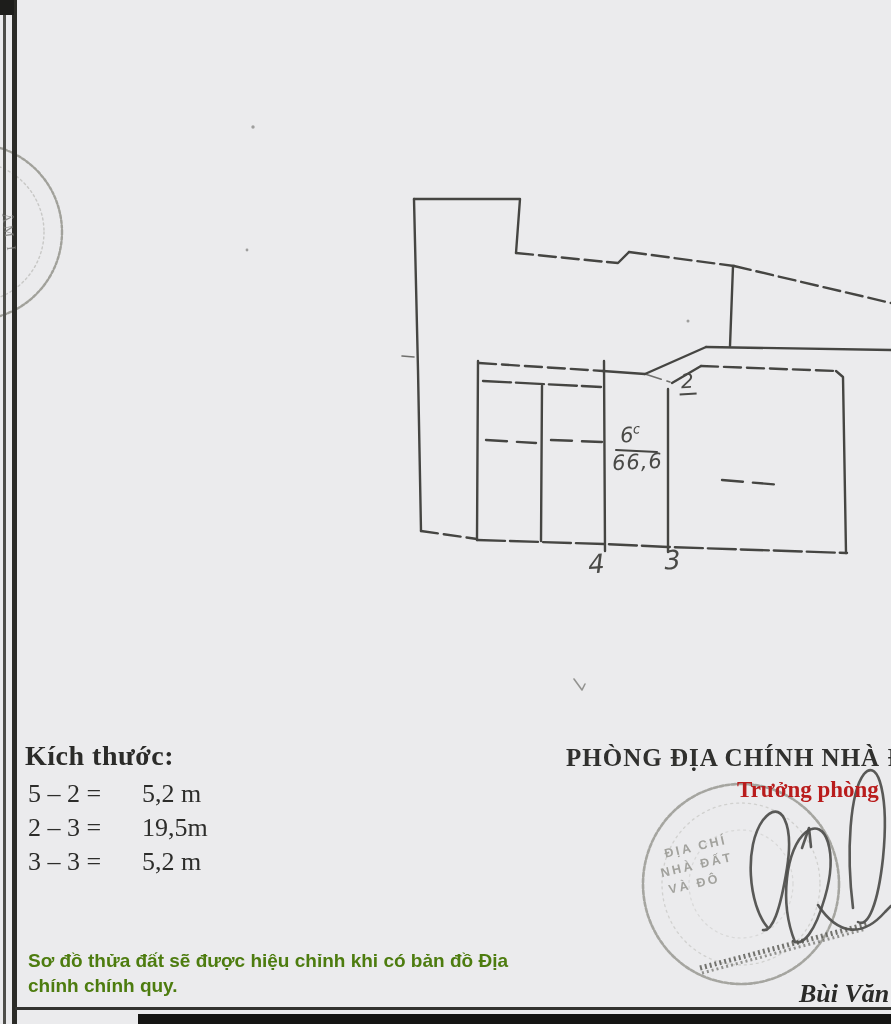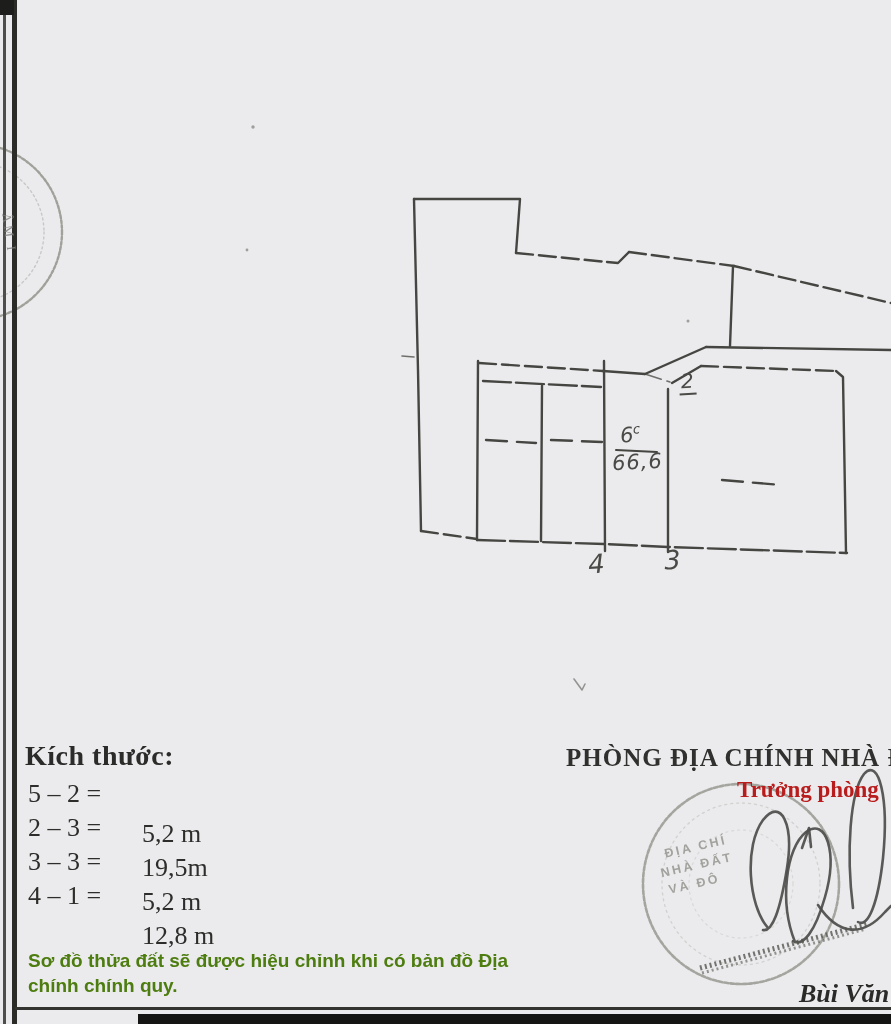--- a/index.html
+++ b/index.html
@@ -27,21 +27,21 @@
   .edge-l2 { left:12px; top:0; width:5px; height:1024px; background:#2b2b27; }
   .corner-tl { left:0; top:0; width:14px; height:15px; background:#1d1d1b; }
   .rule-bottom { left:15px; top:1007px; width:876px; height:3px; background:#333330; }
   .bar-bottom { left:138px; top:1014px; width:753px; height:10px; background:#151513; }
 
   
   .dim-head { left:25px; top:740px; font-size:28px; font-weight:700; letter-spacing:.5px; color:#2b2b29; }
   .dims { left:28px; top:779px; font-size:26px; color:#2d2d2b; }
   .dim-row { display:flex; height:34px; align-items:flex-start; }
   .dim-row .pts { width:92px; display:inline-block; }
-  .dim-row .val { margin-left:22px;margin-top:40px; }
+  .dim-row .val { margin-left:22px; }
 
   .note { left:28px; top:948px; width:492px; font-family:"Liberation Sans", sans-serif;
           font-weight:700; font-size:19px; line-height:25px; color:#4d7c0f; }
 
   .dept { left:566px; top:744px; font-size:25px; font-weight:600; letter-spacing:1px;
           white-space:nowrap; color:#30302e; }
   .office-title { left:737px; top:777px; font-size:23px; font-weight:700; white-space:nowrap; color:#b91c1c; }
   .signer { left:799px; top:979px; font-size:26px; font-weight:700; font-style:italic;
             white-space:nowrap; color:#2a2a28; }
 
@@ -146,24 +146,20 @@
       <span class="val">5,2 m</span>
     </div>
     <div class="dim-row">
       <span class="pts">2 – 3 =</span>
       <span class="val">19,5m</span>
     </div>
     <div class="dim-row">
       <span class="pts">3 – 3 =</span>
       <span class="val">5,2 m</span>
     </div>
-    <div class="dim-row">
-      <span class="pts">4 – 1 =</span>
-      <span class="val">12,8 m</span>
-    </div>
   </div>
 
   <div class="abs note">Sơ đồ thửa đất sẽ được hiệu chỉnh khi có bản đồ Địa chính chính quy.</div>
 
   <div class="abs dept">PHÒNG ĐỊA CHÍNH NHÀ Đ</div>
   <div class="abs office-title">Trưởng phòng</div>
   <div class="abs signer">Bùi Văn B</div>
 
   <div class="abs stamp-text">
     <div style="padding-left:8px;">ĐỊA CHÍ</div>

